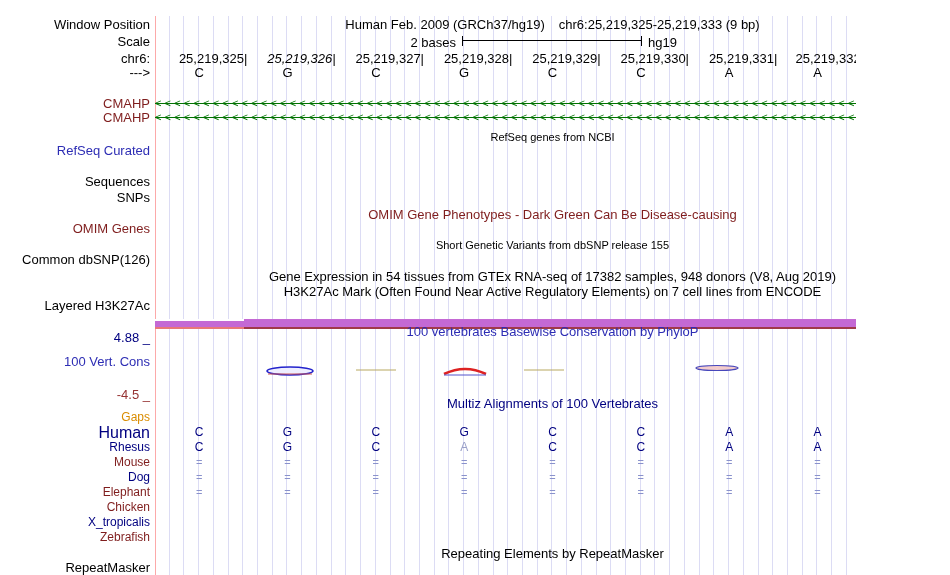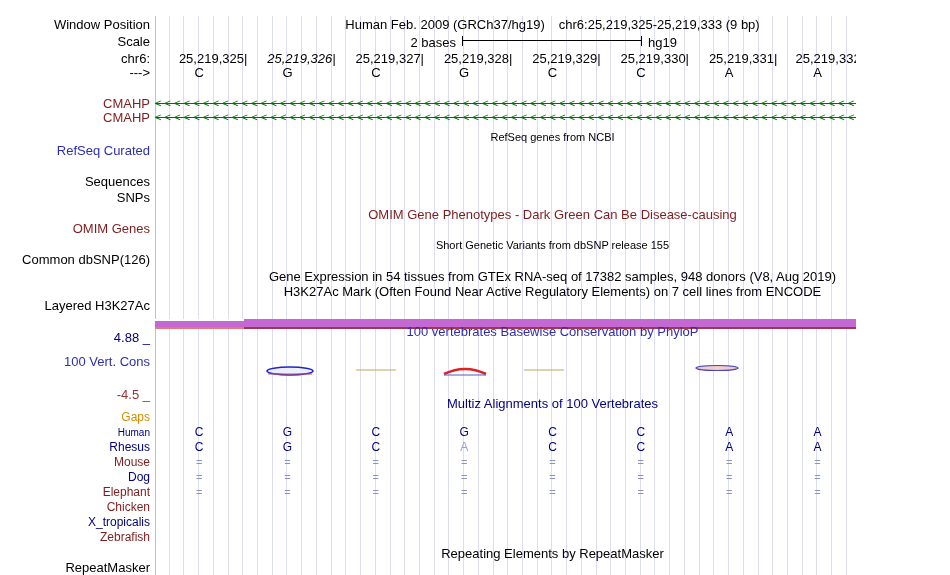--- a/index.html
+++ b/index.html
@@ -113,21 +113,21 @@
     <line x1="289" y1="19" x2="331" y2="19" stroke="#5555cc" stroke-width="1"></line>
     <line x1="369" y1="14" x2="409" y2="14" stroke="#b8a860" stroke-width="1"></line>
     <ellipse cx="562" cy="12" rx="21" ry="2.5" fill="#f3cccc" stroke="#4747bb" stroke-width="1.2"></ellipse>
     <path d="M704,17 Q725,4 746,17" stroke="#e02020" stroke-width="3.2" fill="none"></path>
     <line x1="704" y1="18" x2="746" y2="18" stroke="#8888cc" stroke-width="0.8"></line>
   </svg>
 
   <div class="ctr navy" style="top:381px">Multiz Alignments of 100 Vertebrates</div>
   <div class="lbl orange" style="top:395px;font-size:12px">Gaps</div>
   <div id="species-rows">
-      <div class="lbl navy" style="top: 410px; font-size: 10px;">Human</div>
+      <div class="lbl navy" style="top: 410px; font-size: 16px;">Human</div>
       <div class="cell" style="left: 199.167px; top: 410px; color: rgb(0, 0, 128); font-size: 12px;">C</div>
       <div class="cell" style="left: 287.5px; top: 410px; color: rgb(0, 0, 128); font-size: 12px;">G</div>
       <div class="cell" style="left: 375.833px; top: 410px; color: rgb(0, 0, 128); font-size: 12px;">C</div>
       <div class="cell" style="left: 464.167px; top: 410px; color: rgb(0, 0, 128); font-size: 12px;">G</div>
       <div class="cell" style="left: 552.5px; top: 410px; color: rgb(0, 0, 128); font-size: 12px;">C</div>
       <div class="cell" style="left: 640.833px; top: 410px; color: rgb(0, 0, 128); font-size: 12px;">C</div>
       <div class="cell" style="left: 729.167px; top: 410px; color: rgb(0, 0, 128); font-size: 12px;">A</div>
       <div class="cell" style="left: 817.5px; top: 410px; color: rgb(0, 0, 128); font-size: 12px;">A</div>
       <div class="cell" style="left: 905.833px; top: 410px; color: rgb(0, 0, 128); font-size: 12px;">A</div>
       <div class="lbl navy" style="top: 425px; font-size: 12px;">Rhesus</div>

